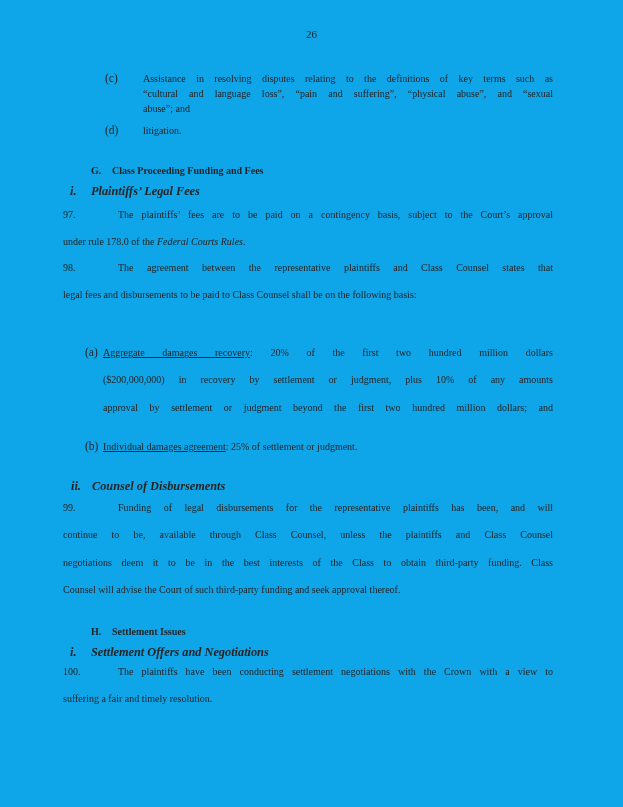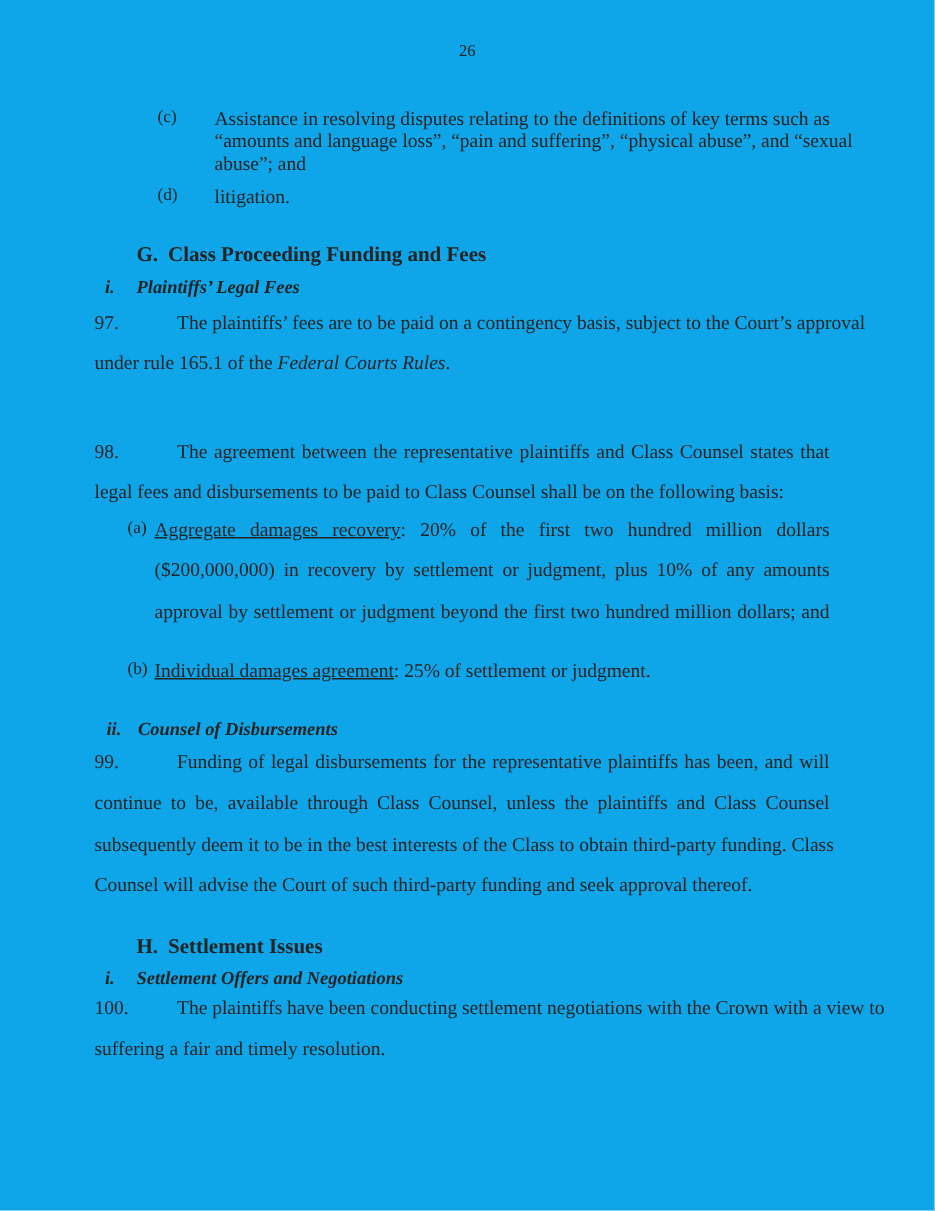--- a/index.html
+++ b/index.html
@@ -9,67 +9,67 @@
     margin:0 auto;
     background:#0ea5e9;
     font-family:"Liberation Serif", serif;
     color:#242424;
     overflow:hidden;
   }
   .blk { position:absolute; }
   
   .ln {
     white-space:nowrap;
-    font-size:13px;
+    font-size:10px;
     text-align:justify;
     text-align-last:justify;
   }
   .ln.last { text-align-last:left; }
   .dbl .ln { height:27.4px; line-height:27.4px; }
   .sgl .ln { height:15px;   line-height:15px;  }
   .num { display:inline-block; width:55px; }
   .hang-label { position:absolute; top:0; font-size:11.5px; line-height:inherit; }
   .sgl .hang-label { line-height:15px; }
   .dbl .hang-label { line-height:27.4px; }
   .u { text-decoration:underline; }
   .it { font-style:italic; }
-  .h-main { font-weight:bold; font-size:14px; line-height:16px; white-space:nowrap; }
+  .h-main { font-weight:bold; font-size:10px; line-height:16px; white-space:nowrap; }
   .h-sub  { font-weight:bold; font-style:italic; font-size:12.3px; line-height:16px; white-space:nowrap; }
   .h-label { display:inline-block; width:21px; font-style:inherit; }
   .pgnum { width:623px; text-align:center; font-size:11px; line-height:14px; }
 </style>
 </head>
 <body>
 
 <div class="page">
 
   <div class="blk pgnum" style="top:27px; left:0;">26</div>
 
   <div class="blk sgl" style="top:71px; left:143px; width:410px;">
     <span class="hang-label" style="left:-38px;">(c)</span>
     <div class="ln">Assistance in resolving disputes relating to the definitions of key terms such as</div>
-    <div class="ln">“amounts and language loss”, “pain and suffering”, “physical abuse”, and “sexual</div>
+    <div class="ln">“cultural and language loss”, “pain and suffering”, “physical abuse”, and “sexual</div>
     <div class="ln last">abuse”; and</div>
   </div>
 
   <div class="blk sgl" style="top:123px; left:143px; width:410px;">
     <span class="hang-label" style="left:-38px;">(d)</span>
     <div class="ln last">litigation.</div>
   </div>
 
   <div class="blk h-main" style="top:163px; left:91px;"><span class="h-label">G.</span><span>Class Proceeding Funding and Fees</span></div>
 
   <div class="blk h-sub" style="top:183px; left:70px;"><span class="h-label">i.</span><span>Plaintiffs’ Legal Fees</span></div>
 
   <div class="blk dbl" style="top:201px; left:63px; width:490px;">
     <div class="ln"><span class="num">97.</span><span>The plaintiffs’ fees are to be paid on a contingency basis, subject to the Court’s approval</span></div>
-    <div class="ln last"><span>under rule 165.1 of the </span><span class="it">Federal Courts Rules</span><span>.</span></div>
+    <div class="ln last"><span>under rule 178.0 of the </span><span class="it">Federal Courts Rules</span><span>.</span></div>
   </div>
 
-  <div class="blk dbl" style="top:287px; left:63px; width:490px;">
+  <div class="blk dbl" style="top:254px; left:63px; width:490px;">
     <div class="ln"><span class="num">98.</span><span>The agreement between the representative plaintiffs and Class Counsel states that</span></div>
     <div class="ln last">legal fees and disbursements to be paid to Class Counsel shall be on the following basis:</div>
   </div>
 
   <div class="blk dbl" style="top:339px; left:103px; width:450px;">
     <span class="hang-label" style="left:-18px;">(a)</span>
     <div class="ln"><span class="u">Aggregate damages recovery</span><span>: 20% of the first two hundred million dollars</span></div>
     <div class="ln">($200,000,000) in recovery by settlement or judgment, plus 10% of any amounts</div>
     <div class="ln">approval by settlement or judgment beyond the first two hundred million dollars; and</div>
   </div>
@@ -77,21 +77,21 @@
   <div class="blk dbl" style="top:433px; left:103px; width:450px;">
     <span class="hang-label" style="left:-18px;">(b)</span>
     <div class="ln last"><span class="u">Individual damages agreement</span><span>: 25% of settlement or judgment.</span></div>
   </div>
 
   <div class="blk h-sub" style="top:478px; left:71px;"><span class="h-label">ii.</span><span>Counsel of Disbursements</span></div>
 
   <div class="blk dbl" style="top:494px; left:63px; width:490px;">
     <div class="ln"><span class="num">99.</span><span>Funding of legal disbursements for the representative plaintiffs has been, and will</span></div>
     <div class="ln">continue to be, available through Class Counsel, unless the plaintiffs and Class Counsel</div>
-    <div class="ln">subsequently deem it to be in the best interests of the Class to obtain third-party funding. Class</div>
+    <div class="ln">negotiations deem it to be in the best interests of the Class to obtain third-party funding. Class</div>
     <div class="ln last">Counsel will advise the Court of such third-party funding and seek approval thereof.</div>
   </div>
 
   <div class="blk h-main" style="top:624px; left:91px;"><span class="h-label">H.</span><span>Settlement Issues</span></div>
 
   <div class="blk h-sub" style="top:644px; left:70px;"><span class="h-label">i.</span><span>Settlement Offers and Negotiations</span></div>
 
   <div class="blk dbl" style="top:658px; left:63px; width:490px;">
     <div class="ln"><span class="num">100.</span><span>The plaintiffs have been conducting settlement negotiations with the Crown with a view to</span></div>
     <div class="ln last">suffering a fair and timely resolution.</div>

